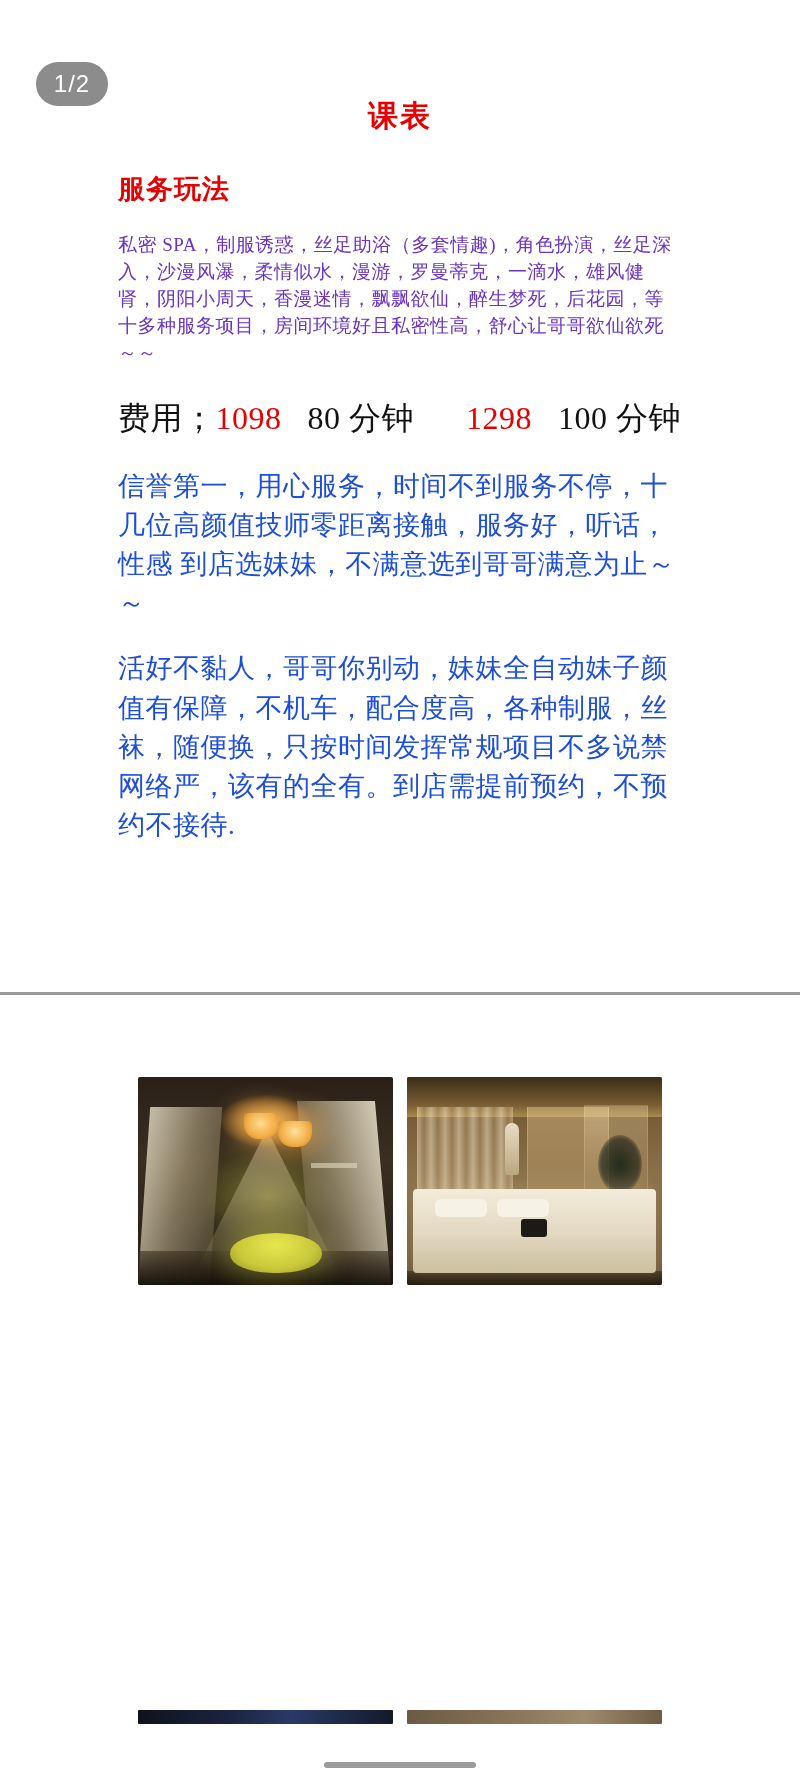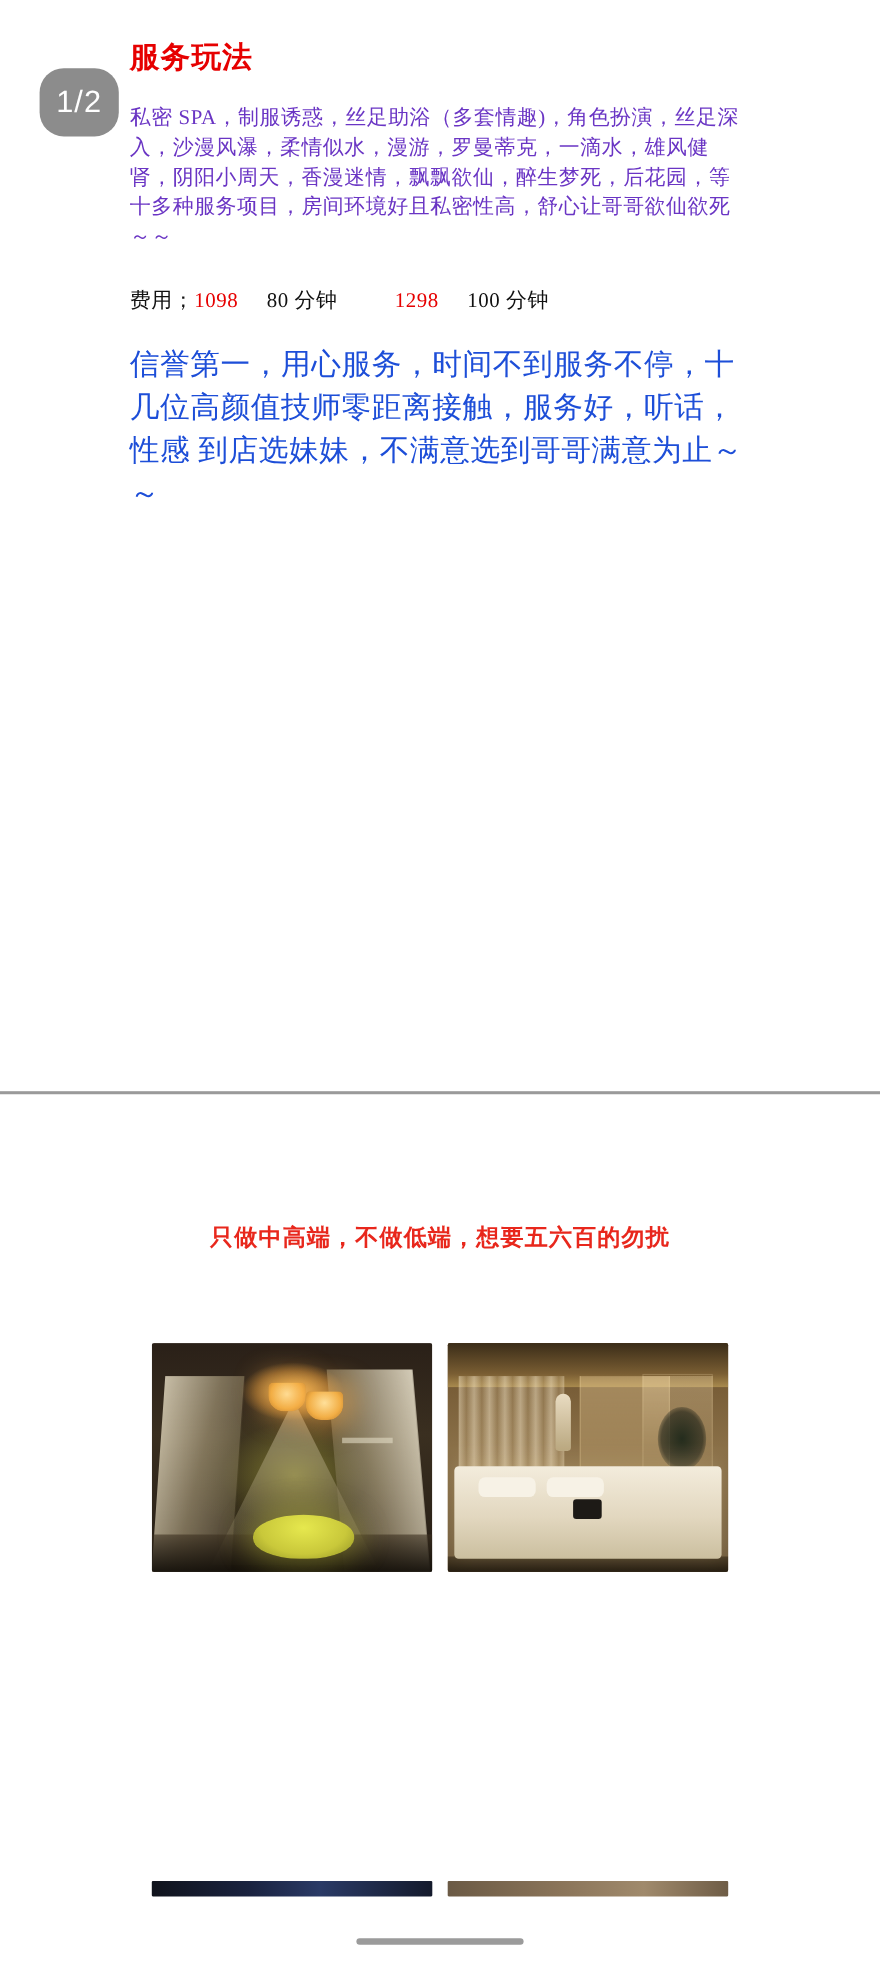--- a/index.html
+++ b/index.html
@@ -13,26 +13,26 @@
     position: relative;
     font-family: "Liberation Serif", "DejaVu Serif", serif;
     overflow: hidden;
   }
 
   .page-badge {
     position: absolute;
     left: 36px;
     top: 62px;
     width: 72px;
-    height: 62px;
+    height: 44px;
     border-radius: 22px;
     background: #8c8c8c;
     color: #ffffff;
     font-family: "Liberation Sans", sans-serif;
-    font-size: 28px;
+    font-size: 24px;
     display: flex;
     align-items: center;
     justify-content: center;
     letter-spacing: 1px;
     z-index: 5;
   }
 
   .doc {
     position: absolute;
     left: 0;
@@ -64,21 +64,21 @@
 
   .purple-block {
     color: #6a35c4;
     font-size: 19px;
     line-height: 1.42;
     letter-spacing: 0.5px;
     margin-bottom: 6px;
   }
 
   .price-line {
-    font-size: 19px;
+    font-size: 32px;
     color: #111111;
     margin-top: 30px;
     letter-spacing: 0.5px;
   }
   .price-line .amount {
     color: #e60000;
   }
   .price-line .gap {
     display: inline-block;
     width: 26px;
@@ -269,39 +269,40 @@
     border-radius: 3px;
     background: #9b9b9b;
   }
 </style>
 </head>
 <body>
 
 <div class="page-badge">1/2</div>
 
 <div class="doc">
+  <div class="doc-title">课表</div>
 
   <div class="content">
     <div class="section-heading">服务玩法</div>
 
     <div class="purple-block">私密 SPA，制服诱惑，丝足助浴（多套情趣)，角色扮演，丝足深入，沙漫风瀑，柔情似水，漫游，罗曼蒂克，一滴水，雄风健肾，阴阳小周天，香漫迷情，飘飘欲仙，醉生梦死，后花园，等十多种服务项目，房间环境好且私密性高，舒心让哥哥欲仙欲死～～</div>
 
     <div class="price-line">
       <span>费用；</span><span class="amount">1098</span><span class="gap"></span><span>80 分钟</span><span class="gap"></span><span class="gap"></span><span class="amount">1298</span><span class="gap"></span><span>100 分钟</span>
     </div>
 
     <div class="black-block">信誉第一，用心服务，时间不到服务不停，十几位高颜值技师零距离接触，服务好，听话，性感 到店选妹妹，不满意选到哥哥满意为止～～</div>
 
+    <div class="black-block">活好不黏人，哥哥你别动，妹妹全自动妹子颜值有保障，不机车，配合度高，各种制服，丝袜，随便换，只按时间发挥常规项目不多说禁网络严，该有的全有。到店需提前预约，不预约不接待.</div>
   </div>
 </div>
 
 <div class="divider"></div>
 
 <div class="lower">
-  <div class="promo-line">只做中高端，不做低端，想要五六百的勿扰</div>
 
   <div class="gallery">
     <div class="photo photo-1">
       <div class="p1-canopy"></div>
       <div class="p1-curtain-l"></div>
       <div class="p1-curtain-r"></div>
       <div class="p1-lamp-a"></div>
       <div class="p1-lamp-b"></div>
       <div class="p1-shelf"></div>
       <div class="p1-floor"></div>

